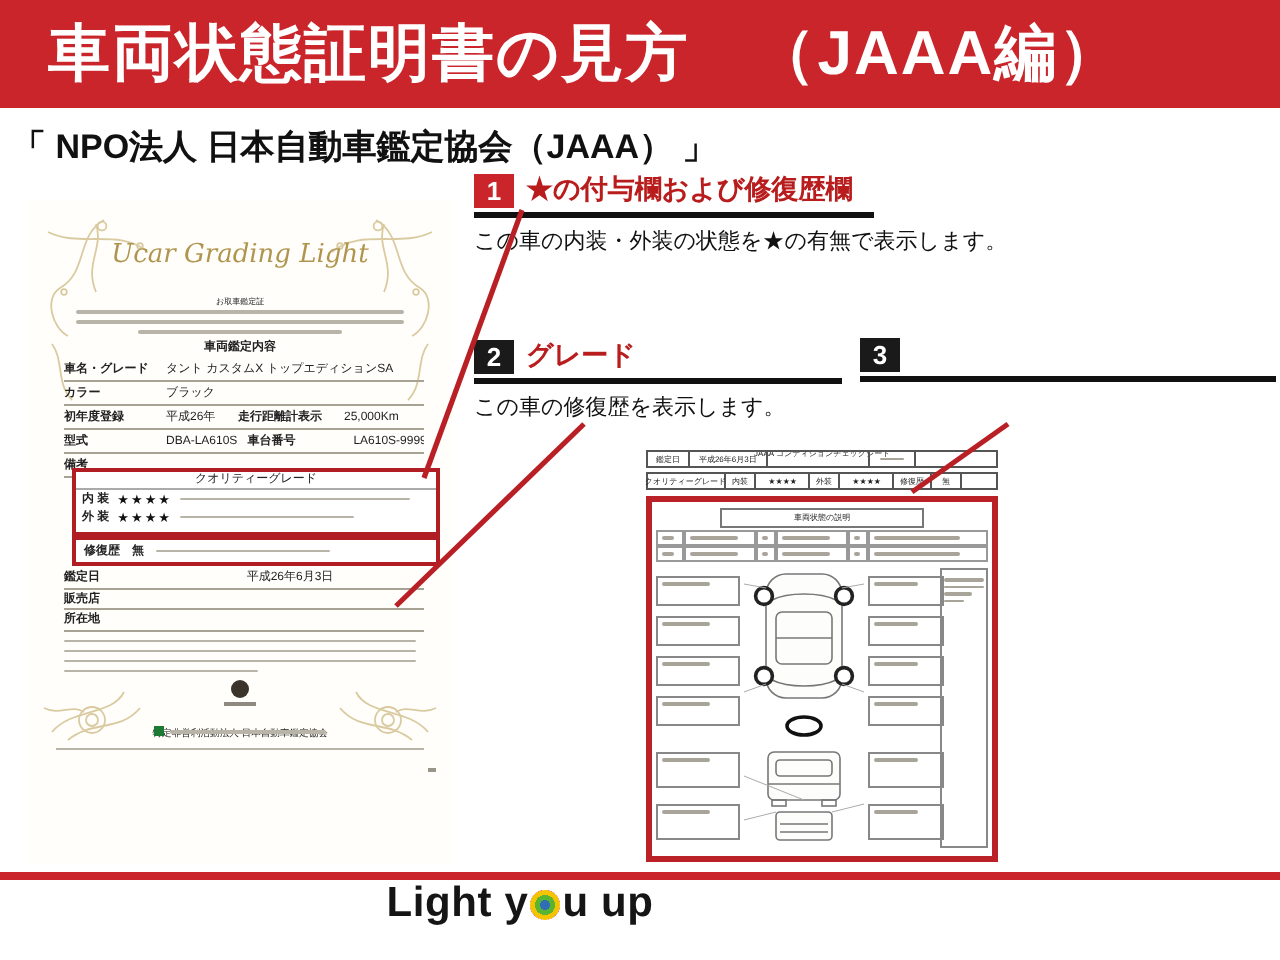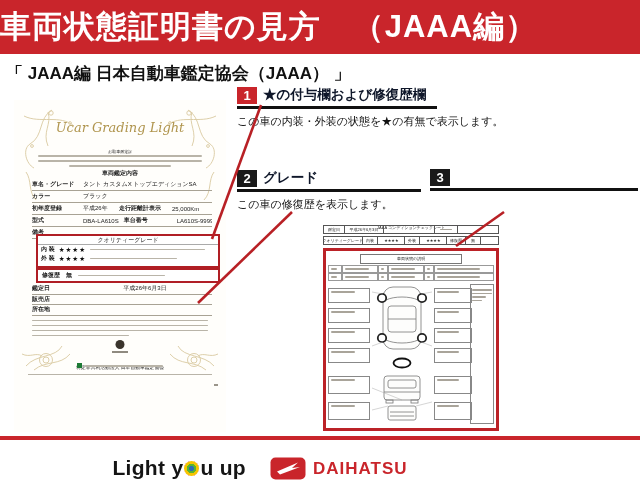--- a/index.html
+++ b/index.html
@@ -1,31 +1,31 @@
 <!DOCTYPE html>
 <html><head>
 <meta charset="utf-8">
 <style>
   html,body{margin:0;padding:0;background:#fff;}
   body{width:640px;height:480px;font-family:"Liberation Sans",sans-serif;}
   .stage{position:relative;width:640px;height:480px;overflow:hidden;background:#fff;}
 
   
   .hdr{position:absolute;left:0;top:0;width:640px;height:54px;background:#c9252b;display:flex;align-items:center;}
-  .hdr-title{color:#fff;font-weight:bold;font-size:31px;letter-spacing:1px;white-space:nowrap;}
+  .hdr-title{color:#fff;font-weight:bold;font-size:31px;padding-left:24px;letter-spacing:1px;white-space:nowrap;}
 
   .subtitle{position:absolute;left:6px;top:62px;font-size:17px;font-weight:bold;color:#111;white-space:nowrap;}
 
   
   .sec{position:absolute;}
   .sec-head{display:flex;align-items:center;gap:6px;}
   .num{width:20px;height:17px;color:#fff;font-weight:bold;font-size:13px;display:flex;align-items:center;justify-content:center;flex:0 0 auto;}
   .num-red{background:#c9252b;}
   .num-black{background:#1a1a1a;}
-  .sec-title{font-weight:bold;font-size:13.5px;color:#0f172a;white-space:nowrap;}
+  .sec-title{font-weight:bold;font-size:13.5px;color:#b91c1c;white-space:nowrap;}
   .sec-rule{height:3px;background:#111;margin-top:2px;}
   .sec-body{font-size:11px;color:#111;margin-top:4px;line-height:1.55;white-space:nowrap;}
   .sec1{left:237px;top:86px;width:200px;}
   .sec2{left:237px;top:169px;width:184px;}
   .sec3{left:430px;top:169px;width:208px;}
   .sec3 .sec-body{font-size:9.8px;}
 
   
   .cert{position:absolute;left:14px;top:100px;width:212px;height:332px;background:#fffefb;}
   .orn{position:absolute;left:0;top:0;}
@@ -88,36 +88,36 @@
   .sb .bar{height:1.5px;background:#a9a49a;margin:2px;width:60%;}
   .s-panel{position:absolute;right:0;top:0;width:24px;height:140px;border:0.5px solid #888;padding:2px 1px;box-sizing:border-box;}
   .s-panel .bar{height:1.5px;background:#a9a49a;margin:2px 0;}
   .carsvg{position:absolute;left:44px;top:0;}
 
   
   .connectors{position:absolute;left:0;top:0;pointer-events:none;z-index:6;}
 
   
   .rule{position:absolute;left:0;top:436px;width:640px;height:4px;background:#c9252b;}
-  .footer{position:absolute;left:0;top:440px;width:520px;height:40px;background:#fff;display:flex;align-items:flex-end;justify-content:center;gap:24px;}
+  .footer{position:absolute;left:0;top:440px;width:520px;height:40px;background:#fff;display:flex;align-items:flex-start;justify-content:center;gap:24px;}
   .lyu{display:flex;align-items:center;font-weight:bold;font-size:21px;color:#151515;letter-spacing:0.3px;}
   .bullseye{width:15px;height:15px;border-radius:50%;margin:0 1px;background:radial-gradient(circle,#2f6db5 0 24%,#58b431 24% 47%,#f5c400 47% 70%,#d7272e 70% 100%);}
   .dai{display:flex;align-items:center;gap:7px;}
   .dai-text{color:#c9252b;font-weight:bold;font-size:17px;letter-spacing:1px;}
 </style>
 </head>
 <body>
 
 <div class="stage">
 
   <div class="hdr">
     <div class="hdr-title">車両状態証明書の見方　（JAAA編）</div>
   </div>
 
-  <div class="subtitle">「 JAAA編 日本自動車鑑定協会（JAAA） 」</div>
+  <div class="subtitle">「 NPO法人 日本自動車鑑定協会（JAAA） 」</div>
 
   <div class="sec sec1">
     <div class="sec-head">
       <div class="num num-red">1</div>
       <div class="sec-title">★の付与欄および修復歴欄</div>
     </div>
     <div class="sec-rule"></div>
     <div class="sec-body">
       <div>この車の内装・外装の状態を★の有無で表示します。</div>
     </div>
@@ -431,22 +431,15 @@
     <line x1="504" y1="212" x2="456" y2="246" stroke="#b82025" stroke-width="2.6"></line>
   </svg>
 
   <div class="rule"></div>
   <div class="footer">
     <div class="lyu">
       <span>Light y</span>
         <span class="bullseye"></span>
         <span>u up</span>
     </div>
-    <div class="dai">
-      <svg width="36" height="23" viewBox="0 0 36 23">
-        <rect x="0.5" y="0.5" width="35" height="22" rx="5" fill="#c9252b"></rect>
-        <path d="M7,14.5 L28,5.5 L22,11 L30,10 L10,17.5 Z" fill="#fff"></path>
-      </svg>
-      <span class="dai-text">DAIHATSU</span>
-    </div>
   </div>
 
 </div>
 
 </body></html>

